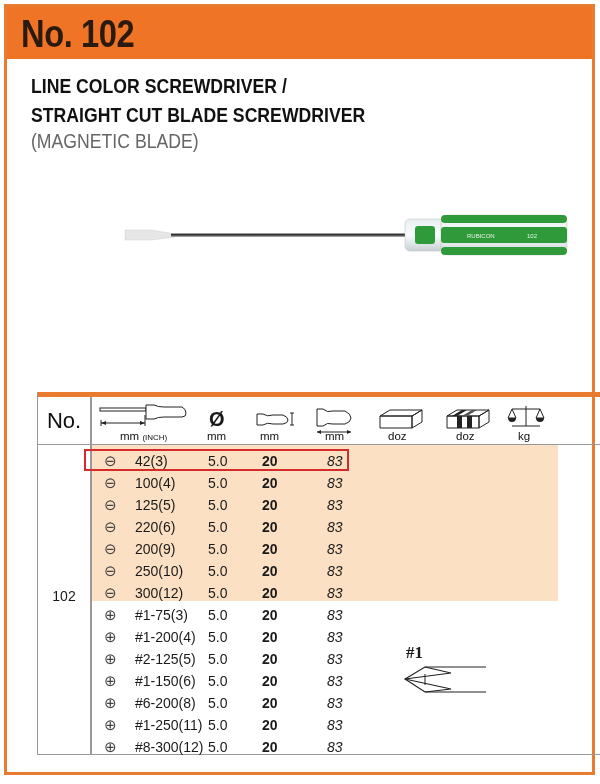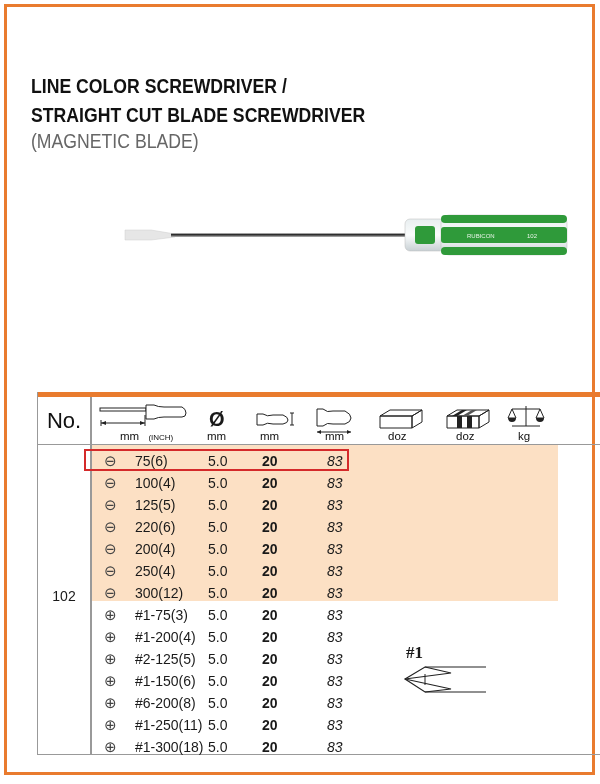--- a/index.html
+++ b/index.html
@@ -58,20 +58,23 @@
     position: absolute; left: 46px; top: 57px; width: 265px; height: 22px;
     border: 2.5px solid #d42a2a;
   }
   .tip-label { position: absolute; left: 406px; top: 643px; font-family: "Liberation Serif", serif; font-weight: bold; font-size: 17px; }
   .tip-drawing { position: absolute; left: 403px; top: 664px; width: 85px; height: 36px; }
 </style>
 </head>
 <body>
 
 <div class="frame">
+  <div class="header-bar">
+    <div class="model-title">No. 102</div>
+  </div>
 
   <div class="product-name">
     <div>LINE COLOR SCREWDRIVER /</div>
     <div>STRAIGHT CUT BLADE SCREWDRIVER</div>
   </div>
   <div class="product-sub">(MAGNETIC BLADE)</div>
 </div>
 
 <svg class="product-image" viewBox="0 0 460 60">
   <defs>
@@ -113,21 +116,21 @@
   <svg style="position:absolute;left:60px;top:11px;width:90px;height:24px" viewBox="0 0 90 24">
     <rect x="2" y="5" width="46" height="3" fill="none" stroke="#222" stroke-width="1"></rect>
     <path d="M48 2 L56 2 Q60 4 66 4 L84 4 Q88 6 88 10 Q88 14 84 14 L66 14 Q60 14 56 16 L48 16 Z" fill="#fff" stroke="#222" stroke-width="1"></path>
     <line x1="3" y1="20" x2="47" y2="20" stroke="#222" stroke-width="1"></line>
     <path d="M3 20 L8 18 L8 22 Z M47 20 L42 18 L42 22 Z" fill="#222"></path>
     <line x1="3" y1="17" x2="3" y2="23" stroke="#222"></line>
     <line x1="47" y1="12" x2="47" y2="23" stroke="#222"></line>
   </svg>
   <div class="th-unit" style="left:82px;top:38px">
     <span>mm</span>
-    <span class="th-inch" style="margin-left:6px">(INCH)</span>
+    <span class="th-inch" style="">(INCH)</span>
   </div>
 
   <div class="phi" style="left:171px;top:16px">Ø</div>
   <div class="th-unit" style="left:169px;top:38px">mm</div>
 
   <svg style="position:absolute;left:217px;top:19px;width:40px;height:16px" viewBox="0 0 40 16">
     <path d="M2 3 L8 3 Q12 6 18 4 L28 4 Q33 6 33 9 Q33 12 28 13 L18 13 Q12 11 8 14 L2 14 Z" fill="#fff" stroke="#222" stroke-width="1"></path>
     <line x1="37" y1="2" x2="37" y2="14" stroke="#222"></line>
     <line x1="35" y1="2" x2="39" y2="2" stroke="#222"></line>
       <line x1="35" y1="14" x2="39" y2="14" stroke="#222"></line>
@@ -161,21 +164,21 @@
     <line x1="6" y1="22" x2="34" y2="22" stroke="#222"></line>
     <path d="M6 5 L2 14 L10 14 Z M34 5 L30 14 L38 14 Z" fill="none" stroke="#222"></path>
     <path d="M2 14 A4 4 0 0 0 10 14 Z M30 14 A4 4 0 0 0 38 14 Z" fill="#222"></path>
   </svg>
   <div class="th-unit" style="left:480px;top:38px">kg</div>
 
   <div class="group-no">102</div>
 
   <div class="row" style="top:58px">
       <span class="tip-icon">⊖</span>
-      <span class="c-len">75(6)</span>
+      <span class="c-len">42(3)</span>
       <span class="c-dia">5.0</span>
       <span class="c-w">20</span>
       <span class="c-h">83</span>
     </div>
   <div class="row" style="top:80px">
       <span class="tip-icon">⊖</span>
       <span class="c-len">100(4)</span>
       <span class="c-dia">5.0</span>
       <span class="c-w">20</span>
       <span class="c-h">83</span>
@@ -189,28 +192,28 @@
     </div>
   <div class="row" style="top:124px">
       <span class="tip-icon">⊖</span>
       <span class="c-len">220(6)</span>
       <span class="c-dia">5.0</span>
       <span class="c-w">20</span>
       <span class="c-h">83</span>
     </div>
   <div class="row" style="top:146px">
       <span class="tip-icon">⊖</span>
-      <span class="c-len">200(4)</span>
+      <span class="c-len">200(9)</span>
       <span class="c-dia">5.0</span>
       <span class="c-w">20</span>
       <span class="c-h">83</span>
     </div>
   <div class="row" style="top:168px">
       <span class="tip-icon">⊖</span>
-      <span class="c-len">250(4)</span>
+      <span class="c-len">250(10)</span>
       <span class="c-dia">5.0</span>
       <span class="c-w">20</span>
       <span class="c-h">83</span>
     </div>
   <div class="row" style="top:190px">
       <span class="tip-icon">⊖</span>
       <span class="c-len">300(12)</span>
       <span class="c-dia">5.0</span>
       <span class="c-w">20</span>
       <span class="c-h">83</span>
@@ -252,21 +255,21 @@
     </div>
   <div class="row" style="top:322px">
       <span class="tip-icon">⊕</span>
       <span class="c-len">#1-250(11)</span>
       <span class="c-dia">5.0</span>
       <span class="c-w">20</span>
       <span class="c-h">83</span>
     </div>
   <div class="row" style="top:344px">
       <span class="tip-icon">⊕</span>
-      <span class="c-len">#1-300(18)</span>
+      <span class="c-len">#8-300(12)</span>
       <span class="c-dia">5.0</span>
       <span class="c-w">20</span>
       <span class="c-h">83</span>
     </div>
 
   <div class="selection-box"></div>
 </div>
 
 <div class="tip-label">#1</div>
 <svg class="tip-drawing" viewBox="0 0 85 36">

